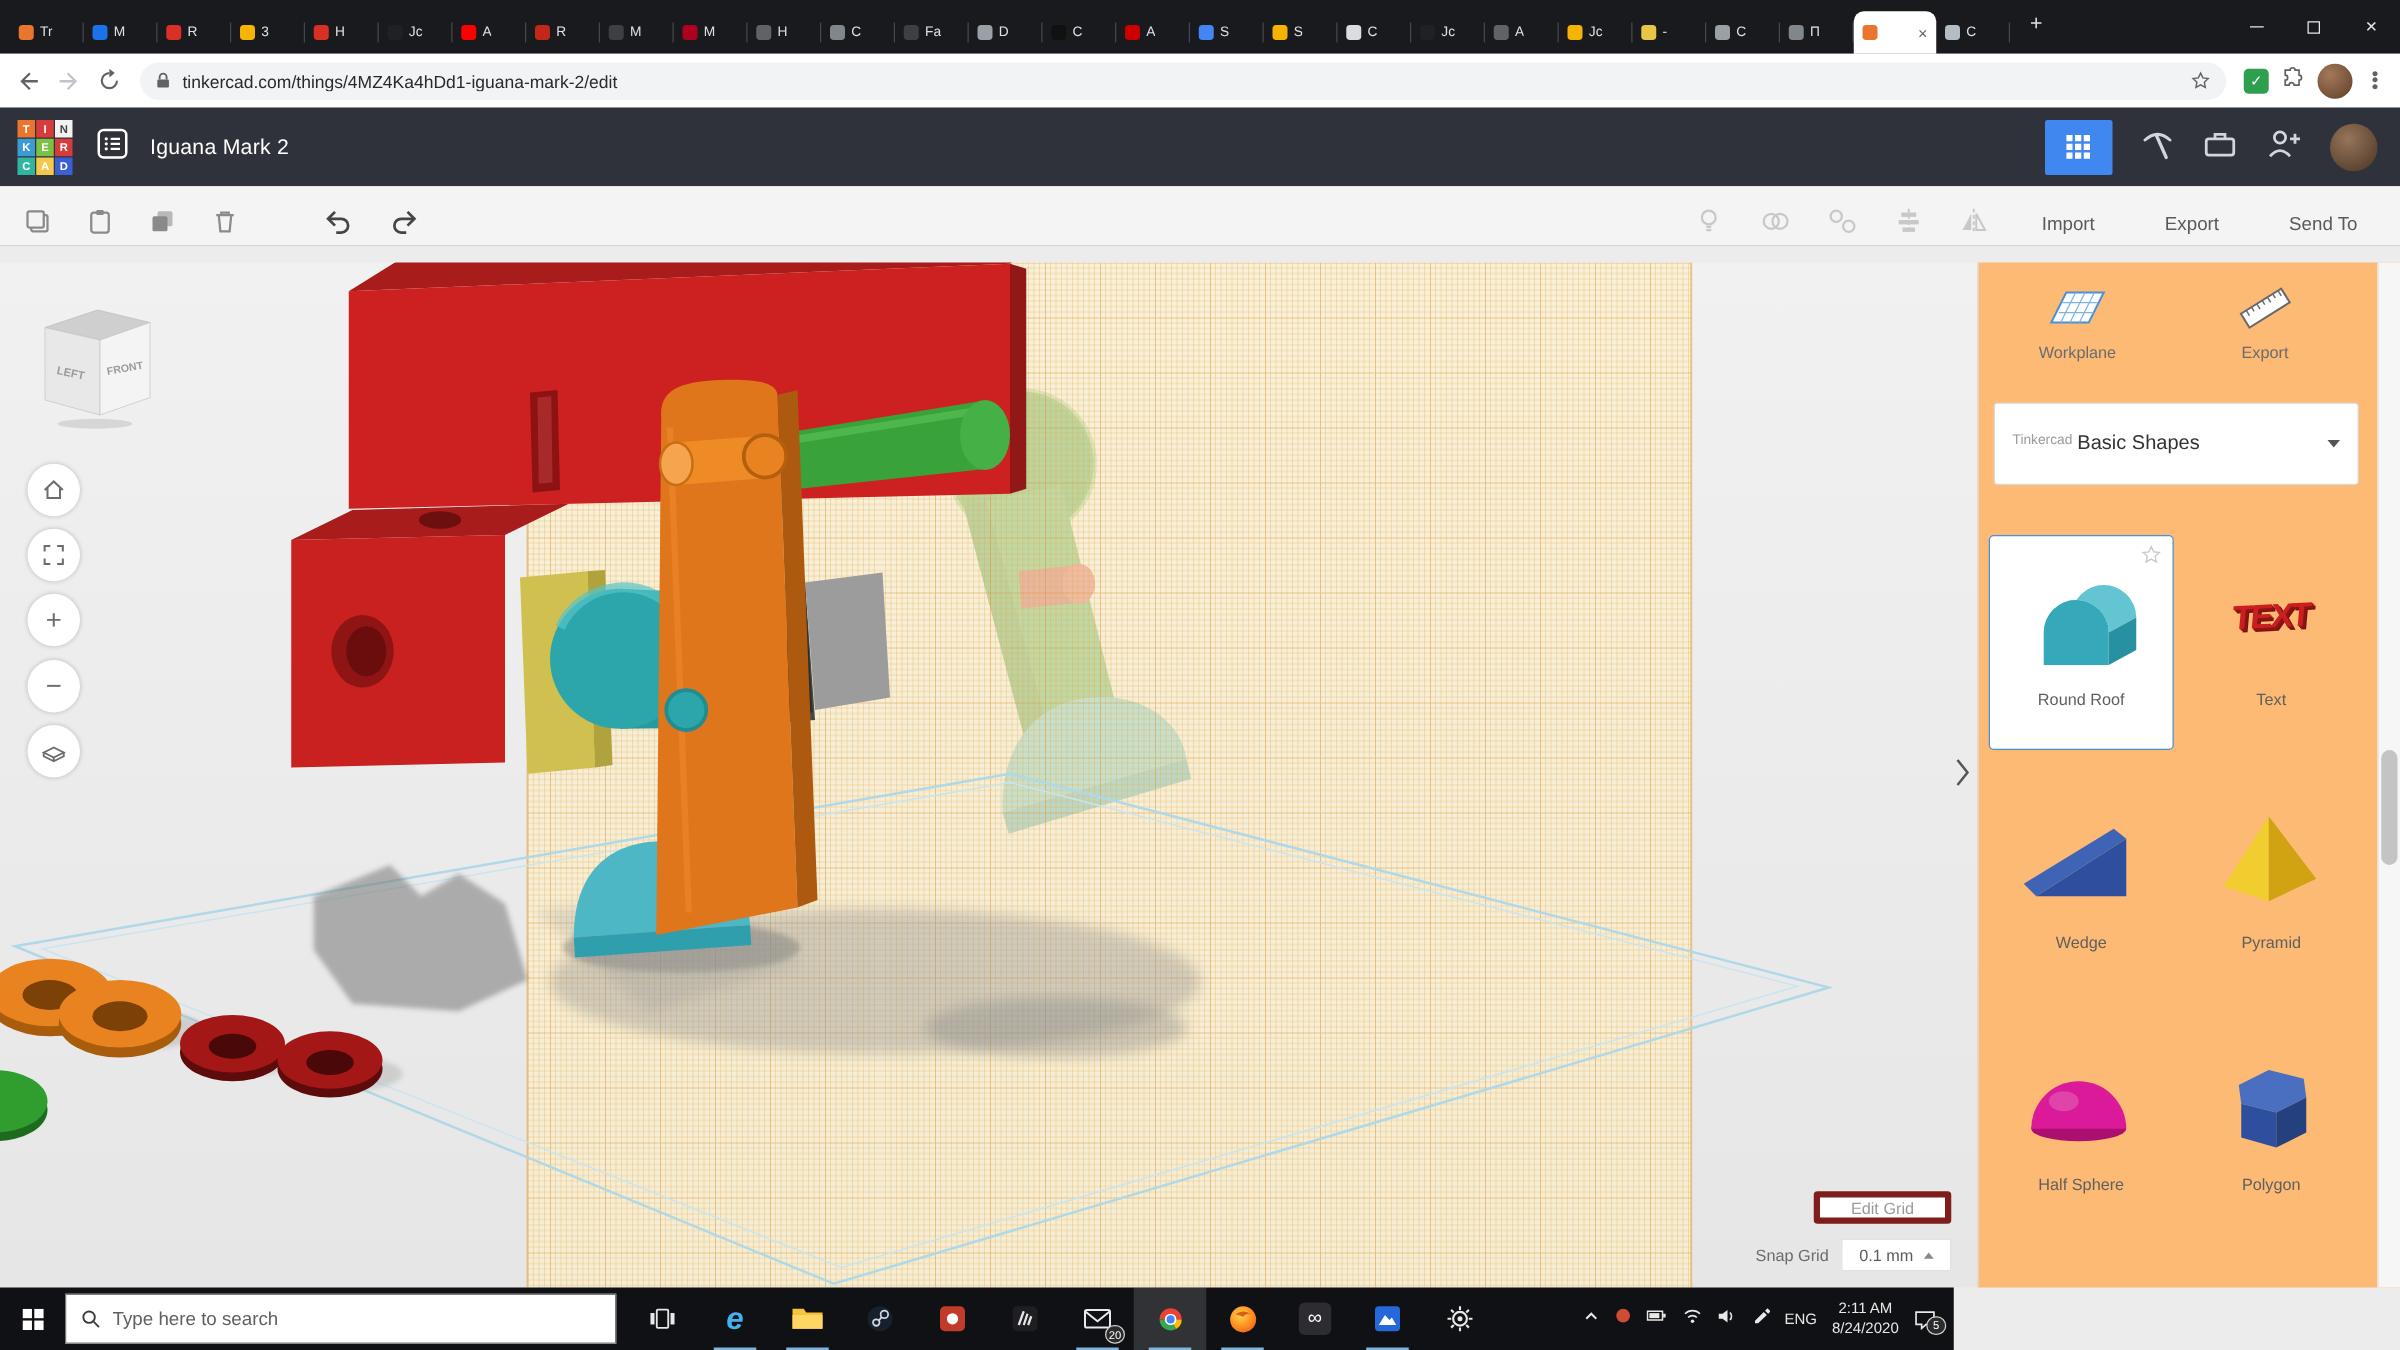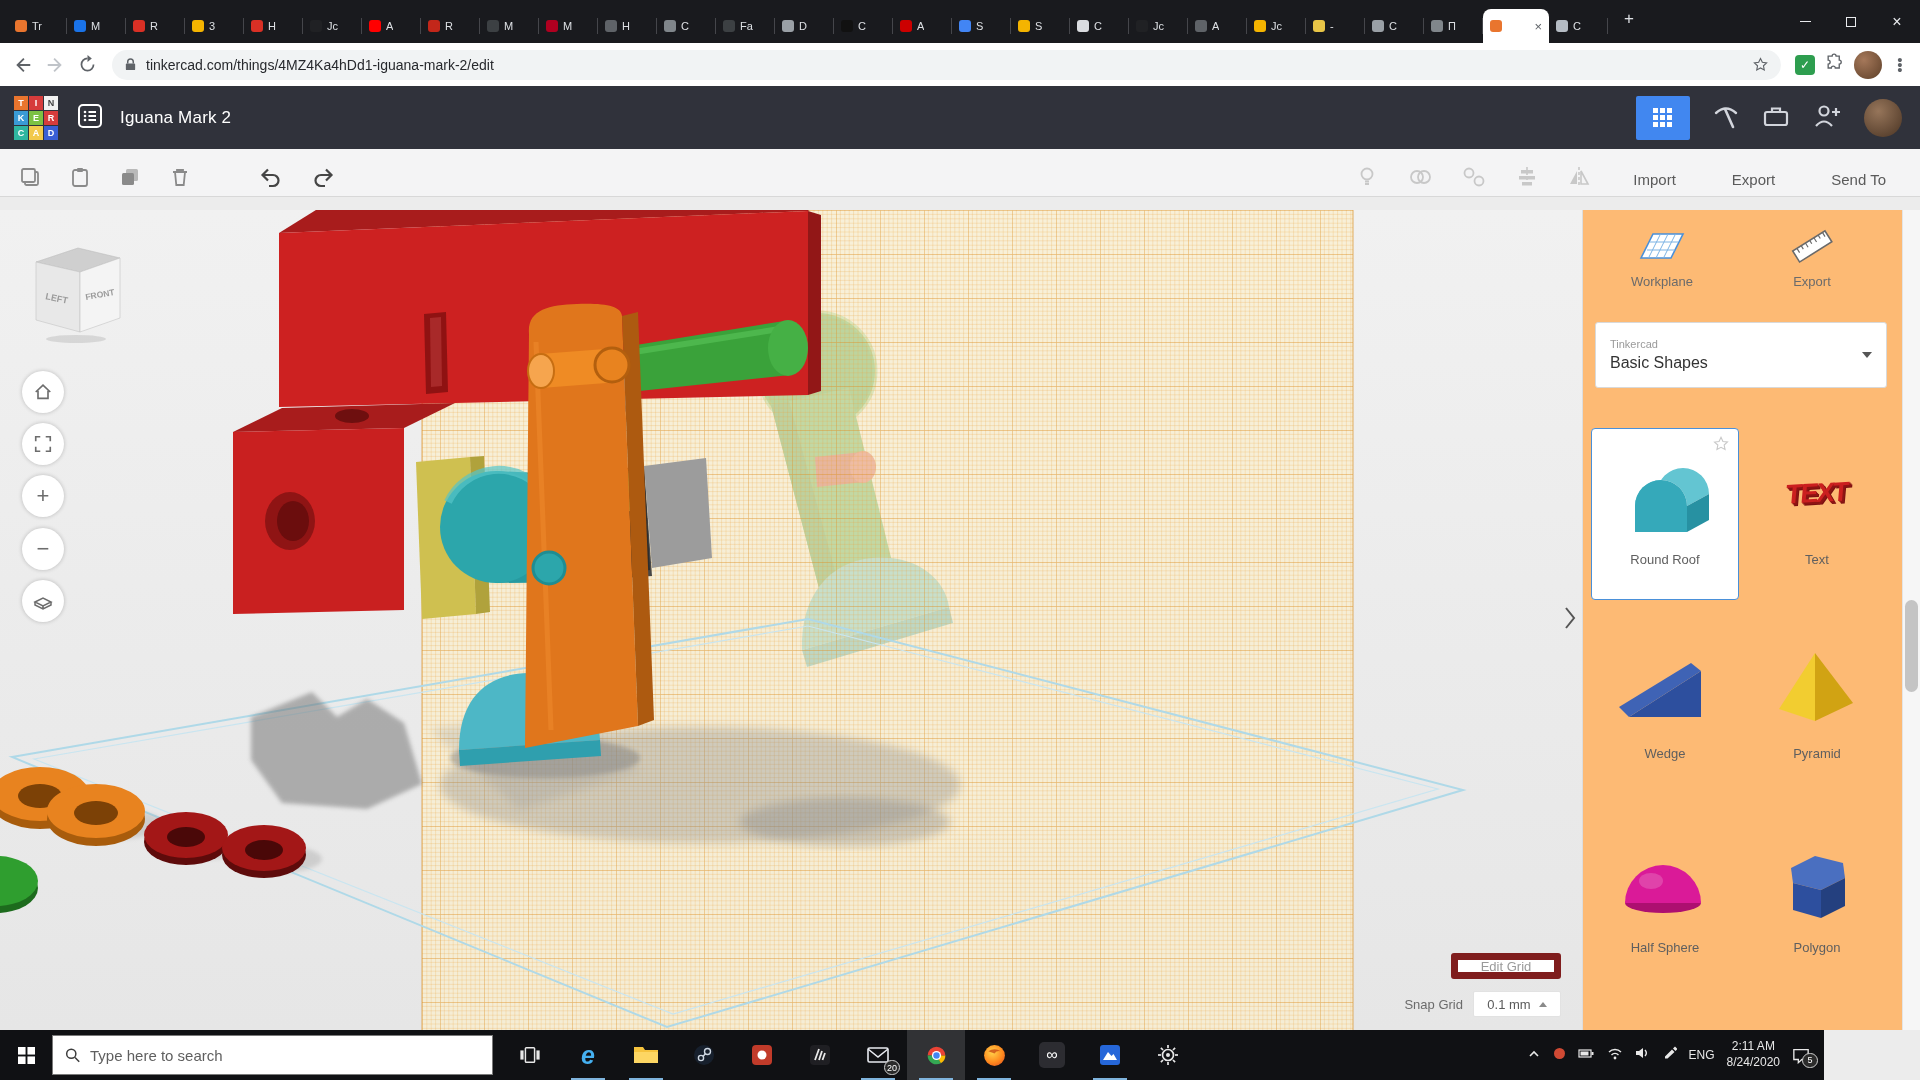--- a/index.html
+++ b/index.html
@@ -49,49 +49,49 @@
   .tb-right{position:absolute;right:20px;top:0;height:60px;display:flex;align-items:center;gap:28px}
   .tb-sp{width:14px}
   .tbtxt{font-size:15px;color:#5a5a5a;padding:0 14px}
 
   
   #main{position:absolute;top:210px;left:0;width:1920px;height:820px;background:#ececec}
   #scene{position:absolute;left:0;top:0}
   #viewcube{position:absolute;left:28px;top:34px}
   #navcol{position:absolute;left:22px;top:0}
   .vbtn{position:absolute;left:0;width:42px;height:42px;border-radius:50%;background:#fff;box-shadow:0 0 4px rgba(0,0,0,.22);display:flex;align-items:center;justify-content:center;color:#6d6d6d;font-size:22px}
-  #editgrid{position:absolute;left:1451px;top:743px;width:110px;height:26px;background:#fff;border:7px solid #7f1d1d;border-radius:3px;color:#9a9a9a;font-size:13px;display:flex;align-items:center;justify-content:center}
+  #editgrid{position:absolute;left:1451px;top:743px;width:110px;height:26px;background:#fff;border:5px solid #7f1d1d;border-radius:3px;color:#9a9a9a;font-size:13px;display:flex;align-items:center;justify-content:center}
   #snaprow{position:absolute;left:1300px;top:781px;width:261px;display:flex;align-items:center;justify-content:flex-end;gap:10px}
   #snaplabel{font-size:13px;color:#6b6b6b}
   #snapselect{width:88px;height:26px;background:#fff;border:1px solid #e2e2e2;border-radius:2px;display:flex;align-items:center;justify-content:center;gap:8px;font-size:13px;color:#5a5a5a}
   .caret-up{width:0;height:0;border-left:4px solid transparent;border-right:4px solid transparent;border-bottom:5px solid #8a8a8a}
   #collapse{position:absolute;left:1564px;top:396px}
 
   
   #panel{position:absolute;left:1582px;top:0;width:338px;height:820px;background:#fdba74;border-left:1px solid #ddd}
   #panel-apps{position:absolute;top:16px;left:0;width:300px;display:flex;justify-content:space-around}
   .papp{display:flex;flex-direction:column;align-items:center;gap:8px}
   .papp-label{font-size:13px;color:#6b6b6b}
   #shape-select{position:absolute;top:112px;left:12px;width:292px;height:66px;background:#fff;border:1px solid #d9d9d9;border-radius:3px;padding:8px 14px;display:flex;align-items:center}
-  #shape-select .texts{display:flex;flex-direction:column;gap:4px}
+  #shape-select .texts{display:flex;flex-direction:row;gap:4px}
   #sel-brand{font-size:11px;color:#9a9a9a}
   #sel-value{font-size:16px;color:#333}
   .caret-down{width:0;height:0;border-left:5px solid transparent;border-right:5px solid transparent;border-top:6px solid #555;margin-left:auto}
   #shapes-grid{position:absolute;top:218px;left:8px;width:300px;display:grid;grid-template-columns:1fr 1fr;gap:22px 4px}
   .tile{height:172px;display:flex;flex-direction:column;align-items:center;position:relative;border:1px solid transparent;border-radius:4px}
   .tile.selected{border-color:#4a90d9;background:#fff}
   .tile .ic{margin-top:16px;height:96px;display:flex;align-items:center;justify-content:center}
   .tile-label{font-size:13px;color:#5f5f5f;margin-top:11px}
   .fav-star{position:absolute;top:6px;right:8px}
   .text3d{color:#cb1f1f;font-weight:800;font-size:27px;letter-spacing:-2px;transform:skewX(-8deg) rotate(-3deg);text-shadow:1px 1px 0 #8e1414,2px 2px 0 #8e1414,3px 3px 0 #7a1010}
   #pscroll{position:absolute;right:0;top:0;width:18px;height:820px;background:#f6f6f6;border-left:1px solid #e4e4e4}
   #pthumb{position:absolute;left:2px;top:390px;width:13px;height:92px;background:#c4c4c4;border-radius:7px}
 
   
-  #taskbar{position:absolute;top:1030px;left:0;width:1824px;height:50px;background:#101114;display:flex;align-items:center}
+  #taskbar{position:absolute;top:1030px;left:0;width:1563px;height:50px;background:#101114;display:flex;align-items:center}
   #start{width:52px;height:50px;display:flex;align-items:center;justify-content:center}
   #tsearch{width:441px;height:40px;background:#fff;border:1px solid #7a7a7a;display:flex;align-items:center;gap:10px;padding:0 12px}
   #tsearch input{border:none;outline:none;font-size:15px;color:#444;font-family:"Liberation Sans",sans-serif;width:100%;background:transparent}
   #tsearch input::placeholder{color:#5f5f5f;opacity:1}
   #tbapps{display:flex;margin-left:8px}
   .tbi{width:58px;height:50px;display:flex;align-items:center;justify-content:center;position:relative}
   .tbi.running::after{content:"";position:absolute;bottom:0;left:12px;right:12px;height:2px;background:#7fb4dd}
   .tbi.active{background:rgba(255,255,255,.14)}
   .badge{position:absolute;bottom:5px;right:7px;min-width:16px;height:15px;border-radius:8px;background:#2b2b2b;border:1px solid #cfcfcf;color:#fff;font-size:9px;display:flex;align-items:center;justify-content:center;padding:0 2px}
   #tray{margin-left:auto;display:flex;align-items:center;gap:12px;padding-right:14px;color:#e8e8e8}

